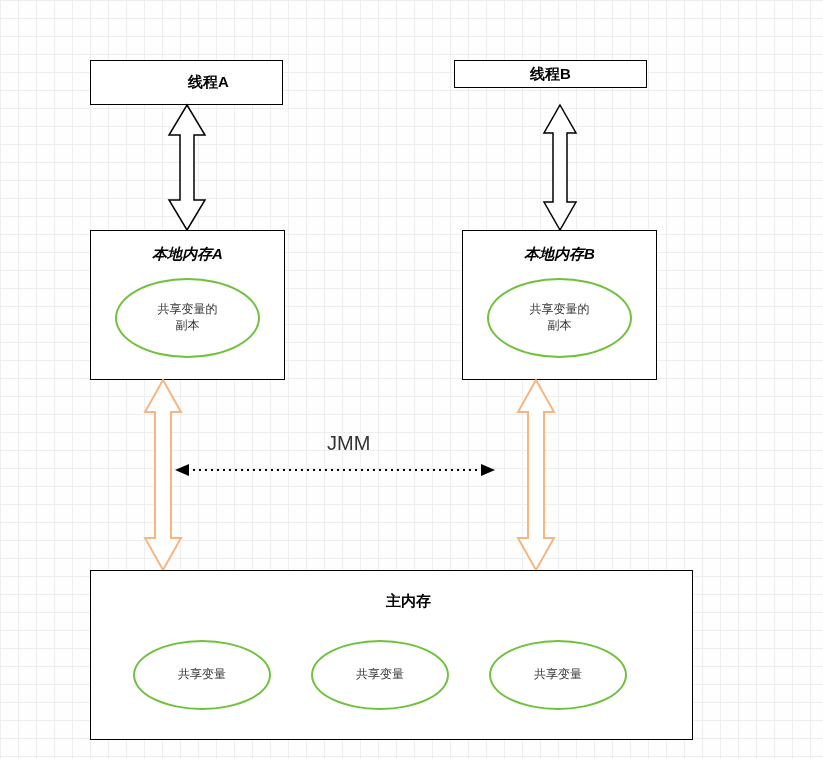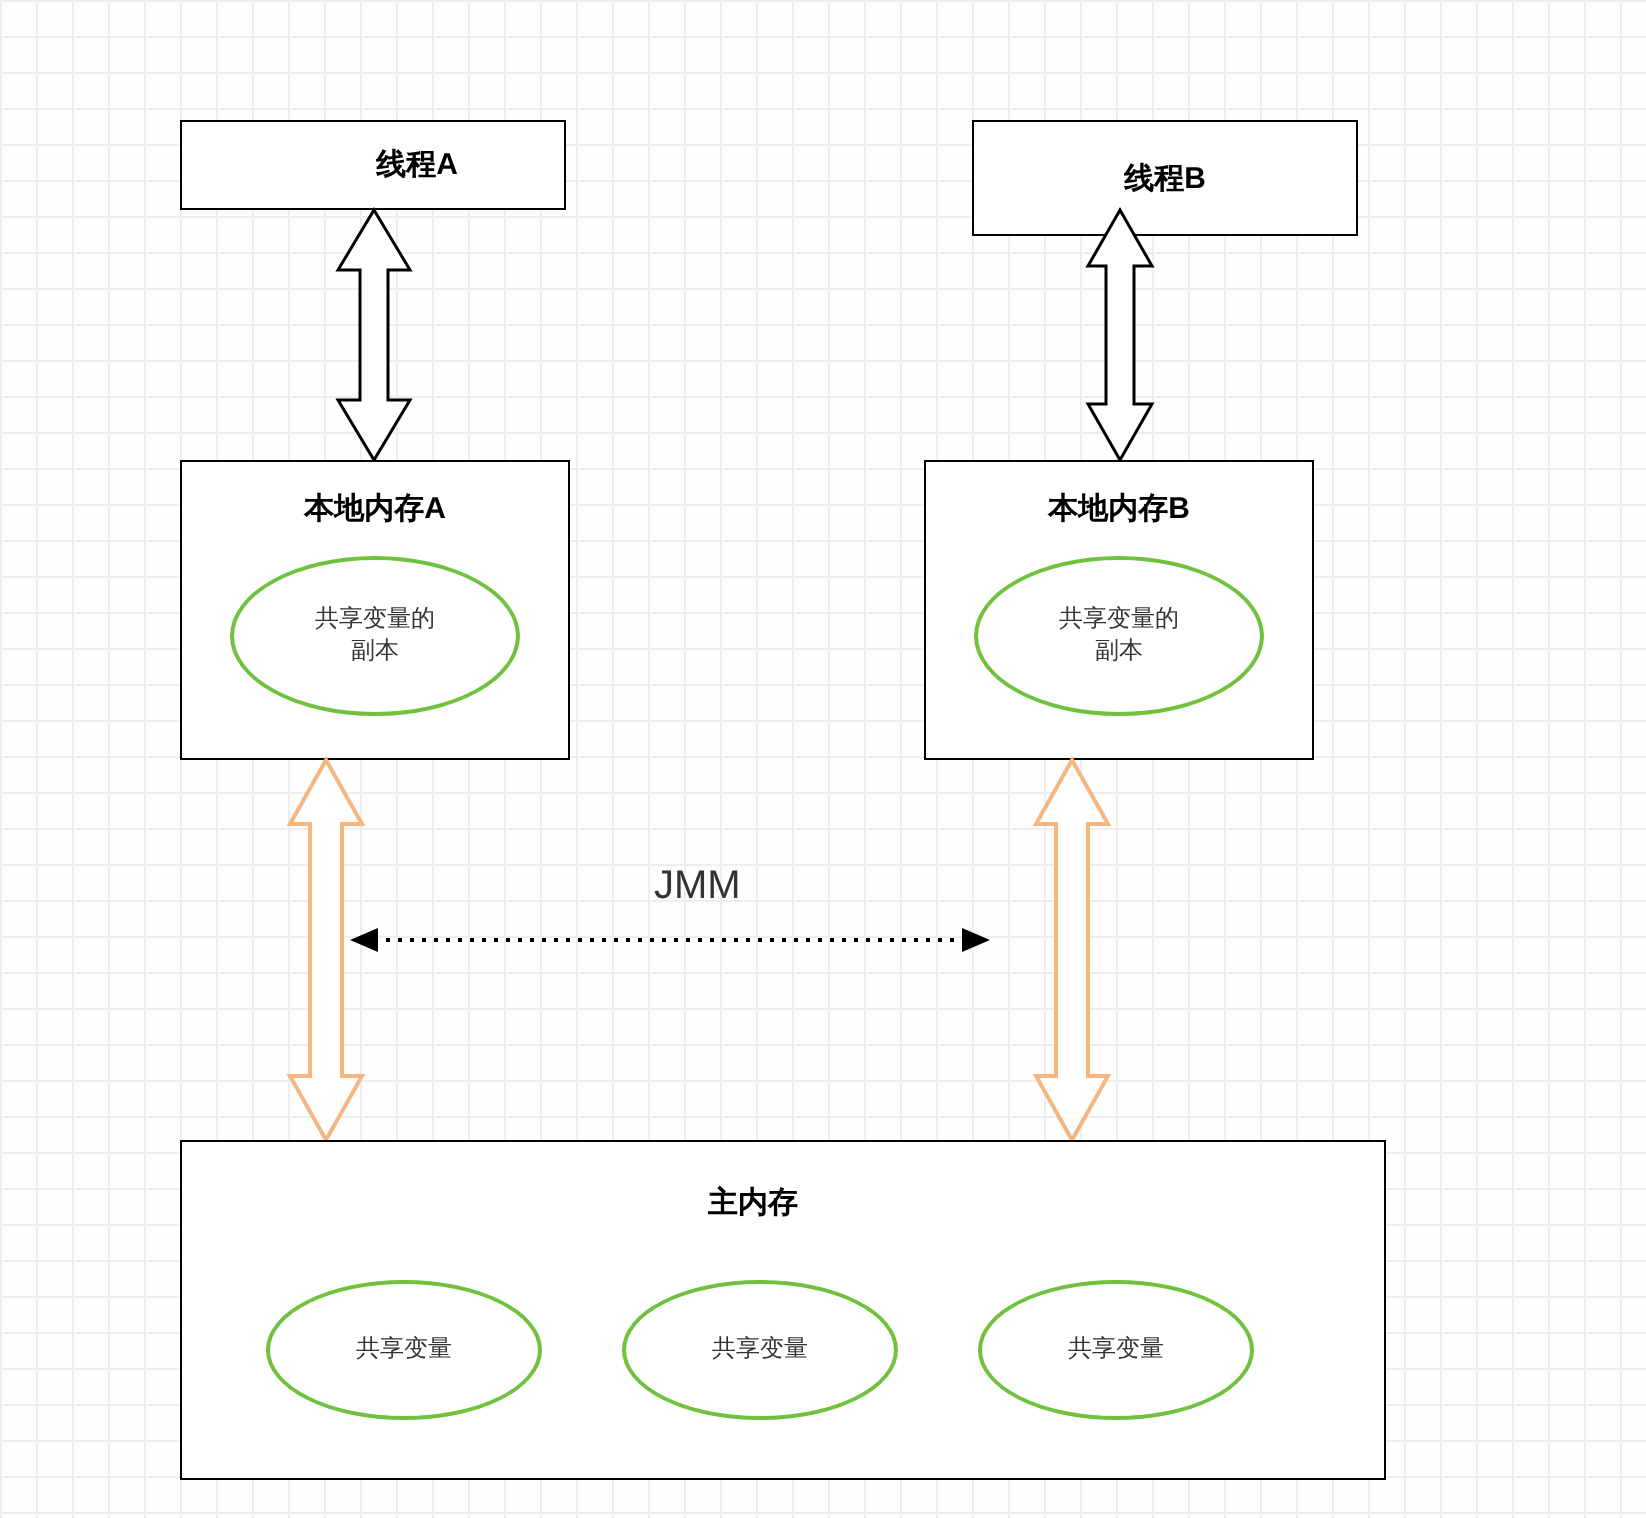--- a/index.html
+++ b/index.html
@@ -41,20 +41,21 @@
     box-sizing: border-box;
   }
   .box.local {
     flex-direction: column;
     justify-content: flex-start;
     padding-top: 14px;
   }
   .box.local .title {
     font-weight: bold;
     font-size: 15px;
+    font-style: italic;
   }
   .ellipse {
     position: absolute;
     border: 2px solid #70c13e;
     border-radius: 50%;
     background: #fff;
     display: flex;
     align-items: center;
     justify-content: center;
     text-align: center;
@@ -83,21 +84,21 @@
 <body>
 
 <div class="grid-bg"></div>
 
 <div class="canvas">
 
   <div class="box" style="left:90px; top:60px; width:193px; height:45px;padding-left:44px;">
     <span>线程A</span>
   </div>
 
-  <div class="box" style="left:486px; top:60px; width:193px; height:58px;">
+  <div class="box" style="left:454px; top:60px; width:193px; height:28px;">
     <span>线程B</span>
   </div>
 
   <svg style="left:157px; top:105px;" width="60" height="125">
     <polygon points="30,0 48,30 37,30 37,95 48,95 30,125 12,95 23,95 23,30 12,30" fill="#fff" stroke="#000" stroke-width="1.5"></polygon>
   </svg>
 
   <svg style="left:536px; top:105px;" width="48" height="125">
     <polygon points="24,0 40,28 31,28 31,97 40,97 24,125 8,97 17,97 17,28 8,28" fill="#fff" stroke="#000" stroke-width="1.5"></polygon>
   </svg>
@@ -131,21 +132,21 @@
   <div class="jmm-label" style="left:327px; top:432px;">JMM</div>
 
   <svg style="left:175px; top:462px;" width="320" height="16">
     <line x1="12" y1="8" x2="308" y2="8" stroke="#000" stroke-width="2" stroke-dasharray="2,4"></line>
     <polygon points="0,8 14,2 14,14" fill="#000"></polygon>
     <polygon points="320,8 306,2 306,14" fill="#000"></polygon>
   </svg>
 
   <div class="box" style="left:90px; top:570px; width:603px; height:170px; justify-content:flex-start; align-items:flex-start;">
   </div>
-  <div class="main-title" style="left:354px; top:592px;">主内存</div>
+  <div class="main-title" style="left:386px; top:592px;">主内存</div>
 
   <div class="ellipse" style="left:133px; top:640px; width:138px; height:70px;">
     <span>共享变量</span>
   </div>
   <div class="ellipse" style="left:311px; top:640px; width:138px; height:70px;">
     <span>共享变量</span>
   </div>
   <div class="ellipse" style="left:489px; top:640px; width:138px; height:70px;">
     <span>共享变量</span>
   </div>

